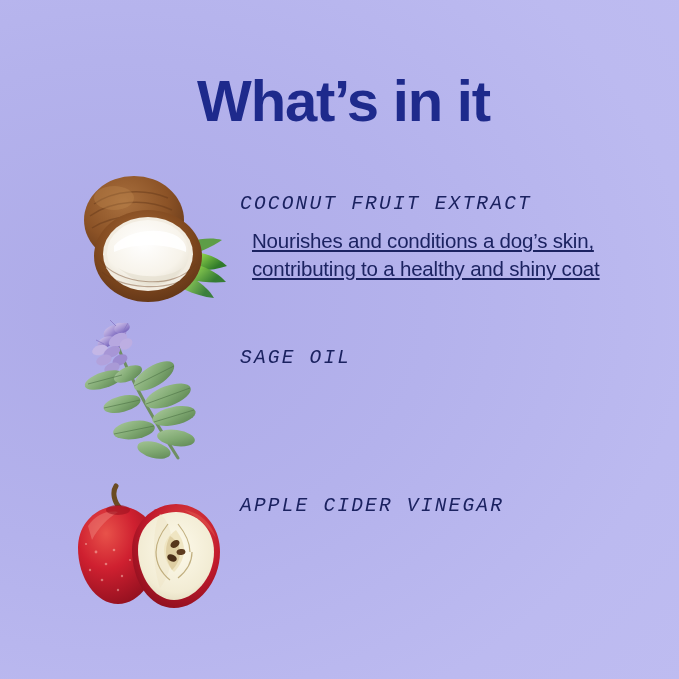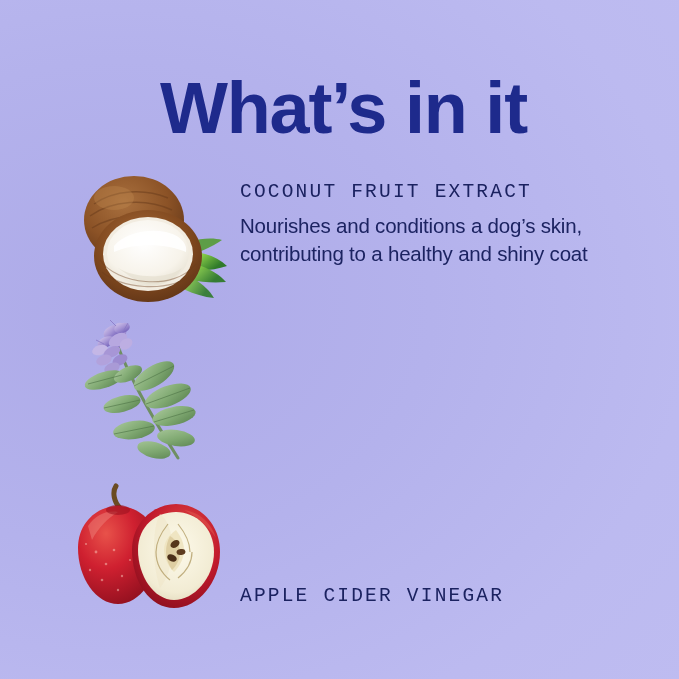--- a/index.html
+++ b/index.html
@@ -17,67 +17,69 @@
     overflow:hidden;
   }
 
   
   #title{
     position:absolute;
     left:0; right:0;
     top:72px;
     text-align:center;
     color:#1e2a8c;
-    font-size:72px;
+    font-size:58px;
     font-weight:bold;
     letter-spacing:-1.2px;
     line-height:1;
     font-family:"Liberation Sans", sans-serif;
     margin-left:8px;
   }
 
   
   .row{
     position:absolute;
     left:0; right:0;
     display:flex;
     align-items:flex-start;
   }
   #row-0{top:164px;}
   #row-1{top:318px;}
-  #row-2{top:466px;align-items:flex-end;}
+  #row-2{top:466px;}
 
   .art-cell{
     width:240px;
     flex:0 0 240px;
     position:relative;
     height:150px;
   }
   .text-cell{
     flex:1 1 auto;
     padding-top:14px;
   }
 
   .ing-name{
     color:#1b2260;
     font-family:"Liberation Mono", monospace;
     font-size:19.5px;
     letter-spacing:2.2px;
     line-height:1.1;
-    margin:4px 0 9px 0;
+    margin:16px 0 9px 0;
     white-space:nowrap;
+    font-style:italic;
   }
   .ing-desc{
     color:#1c2361;
     font-family:"Liberation Sans", sans-serif;
     font-size:20.5px;
     line-height:1.33;
     letter-spacing:-0.2px;
-    margin:0;
+    margin:12px;
     max-width:375px;
+    text-decoration:underline;
   }
 
   .art{position:absolute;}
 </style>
 </head>
 <body>
 
 <div id="canvas">
 
   <div id="title">What’s in it</div>
@@ -194,20 +196,21 @@
               <path d="M52 68 L92 48"></path>
               <path d="M64 86 L108 70"></path>
             <path d="M22 90 L58 82"></path>
               <path d="M72 104 L112 92"></path>
               <path d="M32 116 L72 108"></path>
           </g>
         </g>
       </svg>
     </div>
     <div class="text-cell">
+      <p class="ing-name">SAGE OIL</p>
     </div>
   </div>
 
   <div class="row" id="row-2">
     <div class="art-cell">
       <svg class="art" viewBox="0 0 170 140" width="170" height="140" style="left:60px;top:14px;">
         <defs>
           <radialGradient id="appleRed" cx="35%" cy="28%" r="80%">
             <stop offset="0%" stop-color="#e8524a"></stop>
             <stop offset="45%" stop-color="#cf2030"></stop>

